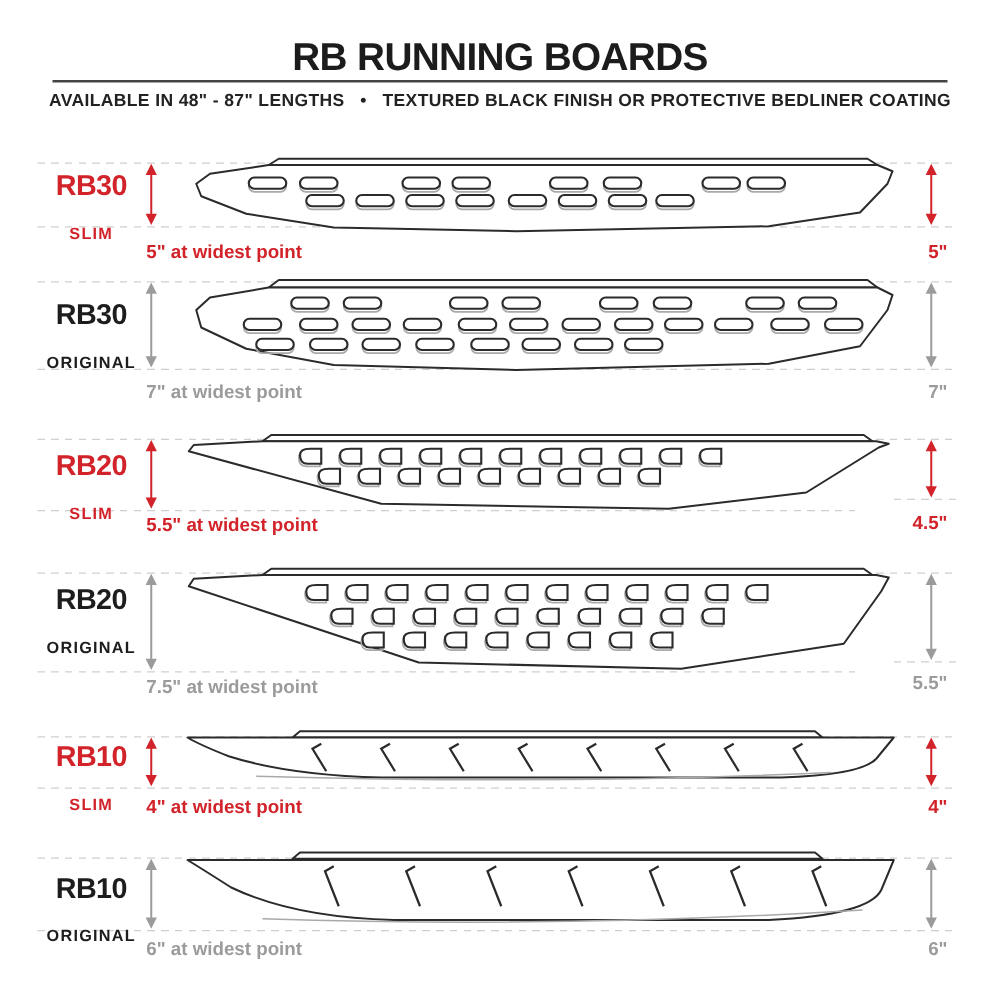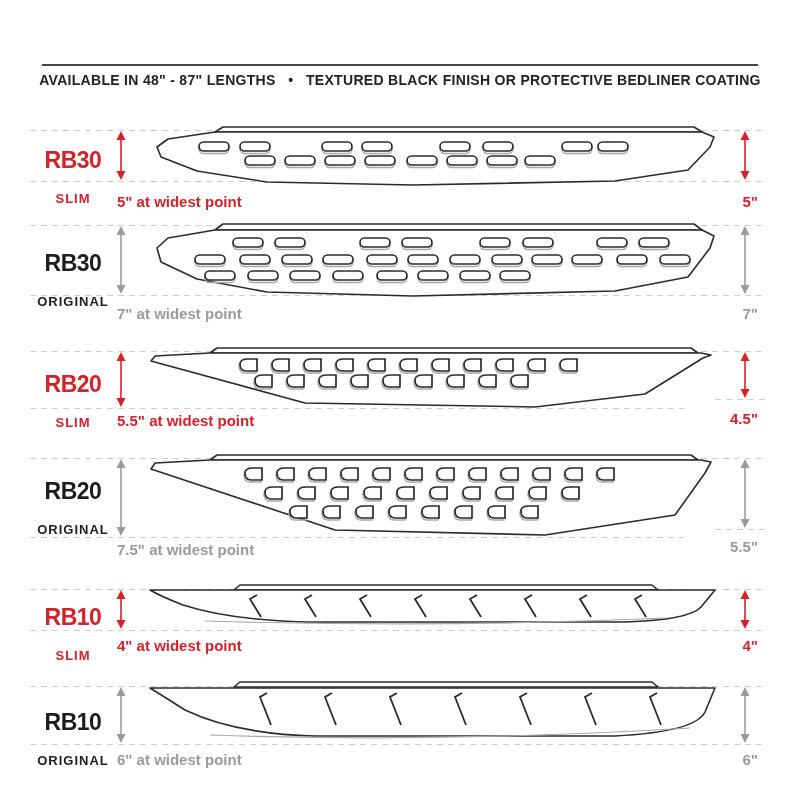--- a/index.html
+++ b/index.html
@@ -6,36 +6,37 @@
   .page{position:relative;width:800px;height:800px;background:#fff;overflow:hidden;
         font-family:"Liberation Sans", sans-serif;}
   .title{position:absolute;top:28px;left:0;width:800px;text-align:center;
          font-size:31px;font-weight:bold;letter-spacing:-0.5px;color:#1c1c1c;}
   .title-rule{position:absolute;top:64px;left:42px;width:716px;height:2px;background:#454545;}
   .subtitle{position:absolute;top:72px;left:0;width:800px;text-align:center;
             font-size:14px;font-weight:bold;letter-spacing:0.3px;color:#222;white-space:pre;}
   .dash{position:absolute;height:1px;
         background:repeating-linear-gradient(90deg,#cfcfcf 0 6px,transparent 6px 11px);}
   .model-label{position:absolute;left:18px;width:110px;text-align:center;line-height:1;}
-  .model-label .model{font-size:23px;font-weight:bold;letter-spacing:-0.5px;margin-top:12px;}
+  .model-label .model{font-size:23px;font-weight:bold;letter-spacing:-0.5px;}
   .model-label .variant{font-size:13px;font-weight:bold;letter-spacing:1px;margin-top:20px;}
   .measure-left{position:absolute;left:117px;font-size:15px;font-weight:bold;}
   .measure-right{position:absolute;left:690px;width:68px;text-align:right;
                  font-size:15px;font-weight:bold;}
   .red{color:#d2232a;}
   .gray{color:#9b9b9b;}
   .black{color:#1d1d1d;}
   .varrow{position:absolute;}
   .board{position:absolute;left:145px;}
 </style>
 </head>
 <body>
 
 <div class="page">
 
+  <div class="title">RB RUNNING BOARDS</div>
   <div class="title-rule"></div>
   <div class="subtitle">AVAILABLE IN 48" - 87" LENGTHS   •   TEXTURED BLACK FINISH OR PROTECTIVE BEDLINER COATING</div>
 
   <div>
     <div class="dash" style="top:130px;left:30px;width:736px;"></div>
     <div class="dash" style="top:181px;left:30px;width:736px;"></div>
     <div class="model-label red" style="top:137px;">
       <div class="model">RB30</div>
       <div class="variant">SLIM</div>
     </div>

